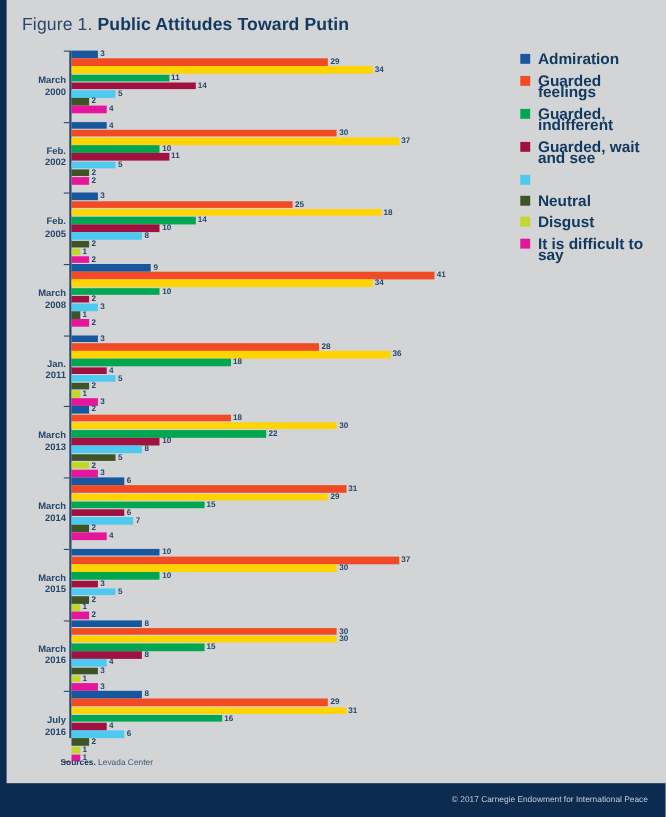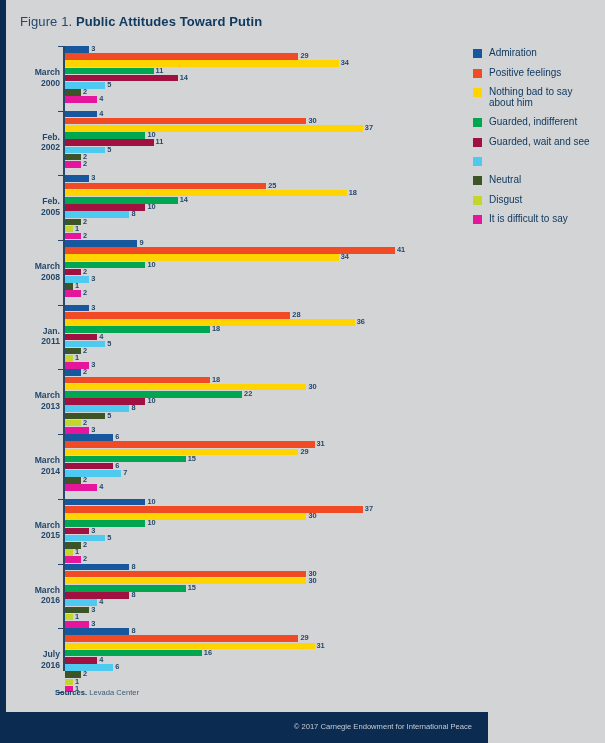--- a/index.html
+++ b/index.html
@@ -11,21 +11,21 @@
     color:#1b3a5c;
     position:relative;
     overflow:hidden;
   }
   #left-stripe {
     position:absolute; left:0; top:0; width:6px; height:743px;
     background:#0b2b50;
   }
   #figure-title {
     position:absolute; left:20px; top:14px;
-    font-size:13px; letter-spacing:.1px; color:#26486b;
+    font-size:16px; letter-spacing:.1px; color:#26486b;
     white-space:nowrap;
   }
   #figure-title .bold { font-weight:bold; color:#123a60; }
 
   #chart-area {
     position:absolute; left:18px; top:46px;
     width:430px; height:625px;
   }
 
   .group {
@@ -61,31 +61,31 @@
   #legend {
     position:absolute; left:473px; top:48px; width:122px;
   }
   .legend-item {
     display:flex; align-items:flex-start; margin-bottom:9px;
   }
   .legend-swatch {
     width:9px; height:9px; flex:0 0 9px; margin-right:7px; margin-top:1px;
   }
   .legend-label {
-    font-size:10px; line-height:10.5px; font-weight:normal; color:#123a60;
+    font-size:14px; line-height:10.5px; font-weight:bold; color:#123a60;
   }
 
   #sources {
     position:absolute; left:55px; top:688px;
     font-size:7.6px; color:#3a5a78;
   }
   #sources .lbl { font-weight:bold; color:#123a60; }
 
   #footer-bar {
-    position:absolute; left:0; bottom:0; width:488px; height:31px;
+    position:absolute; left:0; bottom:0; width:605px; height:31px;
     background:#0b2b50;
   }
   #copyright {
     position:absolute; right:16px; top:10px;
     font-size:7.6px; color:#c6cdd6;
     white-space:nowrap;
   }
 </style>
 </head>
 <body>
@@ -510,25 +510,21 @@
     <div class="tick" style="top: 646px;"></div>
   </div>
 
 <div id="legend">
     <div class="legend-item">
       <span class="legend-swatch" style="background: rgb(23, 87, 158);"></span>
       <span class="legend-label">Admiration</span>
     </div>
     <div class="legend-item">
       <span class="legend-swatch" style="background: rgb(240, 75, 36);"></span>
-      <span class="legend-label">Positive feelings</span>
-    </div>
-    <div class="legend-item">
-      <span class="legend-swatch" style="background: rgb(255, 212, 0);"></span>
-      <span class="legend-label">Nothing bad to say about him</span>
+      <span class="legend-label">Guarded feelings</span>
     </div>
     <div class="legend-item">
       <span class="legend-swatch" style="background: rgb(0, 166, 80);"></span>
       <span class="legend-label">Guarded, indifferent</span>
     </div>
     <div class="legend-item">
       <span class="legend-swatch" style="background: rgb(160, 16, 64);"></span>
       <span class="legend-label">Guarded, wait and see</span>
     </div>
     <div class="legend-item">

